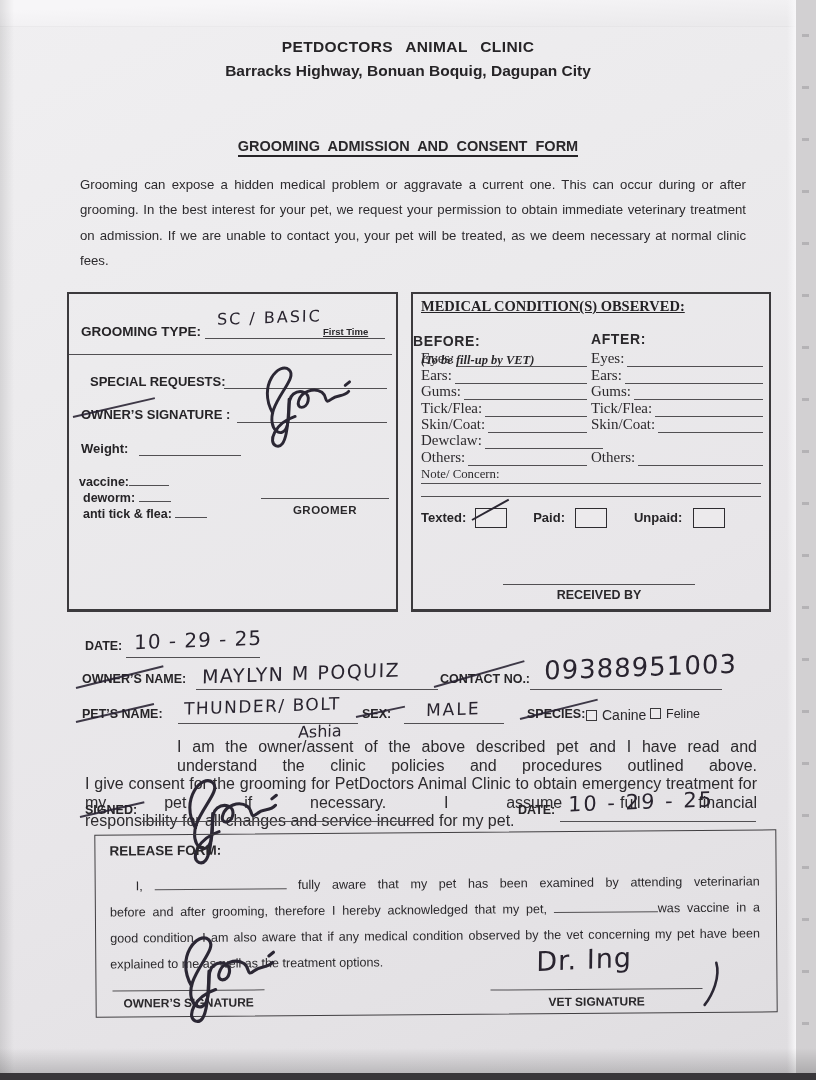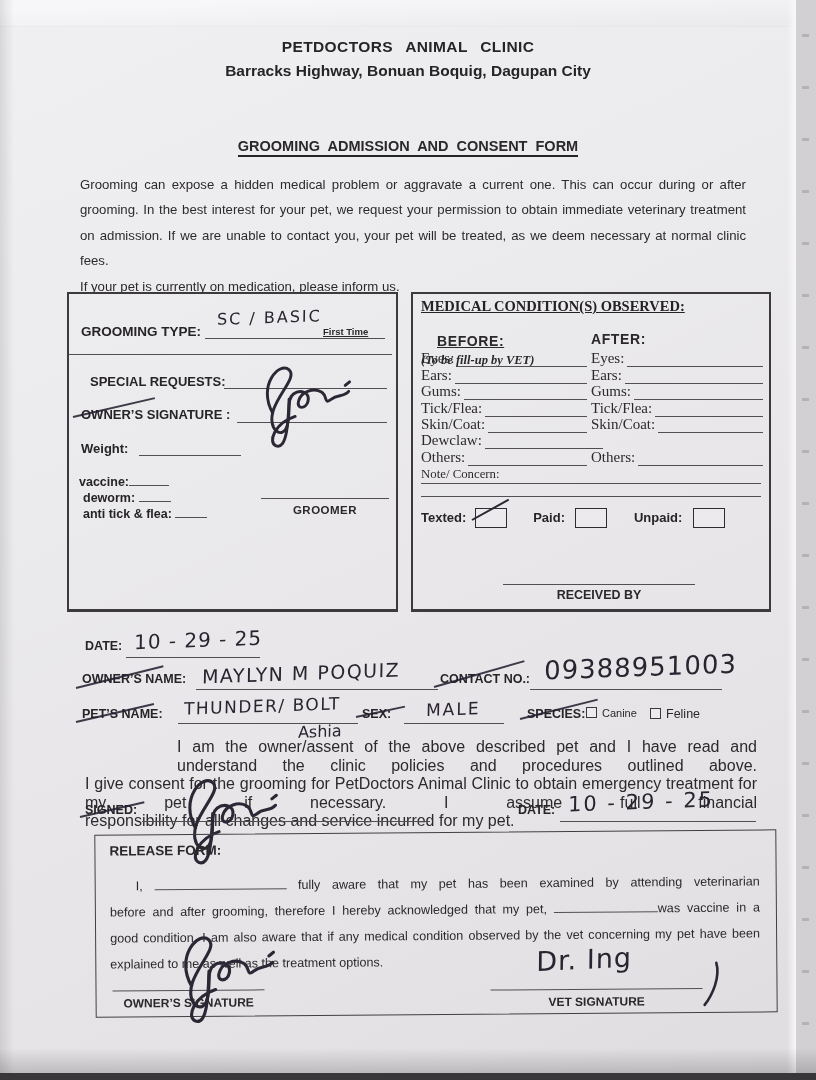--- a/index.html
+++ b/index.html
@@ -94,21 +94,20 @@
   <div class="abs hdr" style="top:38px;left:0;word-spacing:8px;letter-spacing:.4px;">PETDOCTORS ANIMAL CLINIC</div>
   <div class="abs hdr" style="top:62px;left:0;">Barracks Highway, Bonuan Boquig, Dagupan City</div>
   <div class="abs center" style="top:137px;left:0;width:100%;">
     <span class="title-line">GROOMING ADMISSION AND CONSENT FORM</span>
   </div>
 
   <div class="abs para" style="left:80px;top:172px;width:666px;">
     <div class="jline">Grooming can expose a hidden medical problem or aggravate a current one. This can occur during or after</div>
     <div class="jline">grooming. In the best interest for your pet, we request your permission to obtain immediate veterinary treatment</div>
     <div class="jline">on admission. If we are unable to contact you, your pet will be treated, as we deem necessary at normal clinic fees.</div>
-    <div>If your pet is currently on medication, please inform us.</div>
   </div>
 
   <div class="box" style="left:67px;top:292px;width:327px;height:315px;">
     <span class="abs lbl" style="left:12px;top:30px;font-size:13.5px;">GROOMING TYPE:</span>
     <span class="hw" style="left:148px;top:14px;font-size:16px;letter-spacing:2px;">SC / BASIC</span>
     <span class="line" style="left:136px;top:44px;width:180px;"></span>
     <span class="abs b" style="left:254px;top:32px;font-size:9.5px;text-decoration:underline;">First Time</span>
     <span class="line" style="left:0;top:60px;width:323px;border-bottom-width:1.6px;"></span>
 
     <span class="abs lbl" style="left:12px;top:80px;margin-left:9px;">SPECIAL REQUESTS:</span>
@@ -128,21 +127,21 @@
     <div class="abs lbl-sm" style="left:14px;top:197px;"><span>deworm:</span> <span class="uline" style="width:32px;"></span></div>
     <div class="abs lbl-sm" style="left:14px;top:213px;"><span>anti tick &amp; flea:</span> <span class="uline" style="width:32px;"></span></div>
 
     <span class="line" style="left:192px;top:204px;width:128px;"></span>
     <span class="abs b center" style="left:192px;top:210px;width:128px;font-size:11.5px;letter-spacing:.5px;">GROOMER</span>
   </div>
 
   <div class="box" style="left:411px;top:292px;width:356px;height:315px;">
     <span class="abs med-title" style="left:8px;top:4px;">MEDICAL CONDITION(S) OBSERVED:</span>
     <span class="abs med-sub" style="left:8px;top:23px;margin-top:36px;">(To be fill-up by VET)</span>
-    <span class="abs ba" style="left:24px;top:39px;text-decoration:underline;">BEFORE:</span>
+    <span class="abs ba" style="left:0;top:39px;">BEFORE:</span>
     <span class="abs ba" style="left:178px;top:37px;">AFTER:</span>
 
     <div class="mcol" style="left:8px;top:57px;width:166px;">
       <div class="mrow">
           <span class="mlabel">Eyes:</span>
           <span class="mline"></span>
         </div>
       <div class="mrow">
           <span class="mlabel">Ears:</span>
           <span class="mline"></span>
@@ -236,21 +235,21 @@
   <span class="line" style="left:178px;top:723px;width:180px;border-bottom-width:1.6px;"></span>
   <span class="hw" style="left:298px;top:722px;font-size:16px;">Ashia</span>
 
   <span class="abs lbl-sm" style="left:362px;top:707px;">SEX:</span>
   <i class="pen" style="left:356px;top:716px;width:50px;transform:rotate(-12deg);"></i>
   <span class="hw" style="left:426px;top:699px;font-size:17px;letter-spacing:2px;">MALE</span>
   <span class="line" style="left:404px;top:723px;width:100px;border-bottom-width:1.6px;"></span>
 
   <span class="abs lbl-sm" style="left:527px;top:707px;">SPECIES:</span>
   <i class="pen" style="left:520px;top:718px;width:80px;transform:rotate(-14deg);"></i>
-  <div class="abs" style="left:586px;top:707px;font-size:11px;"><span class="sq"></span><span>Canine</span></div>
+  <div class="abs" style="left:586px;top:707px;font-size:14px;"><span class="sq"></span><span>Canine</span></div>
   <div class="abs" style="left:650px;top:707px;font-size:12.5px;"><span class="sq"></span><span>Feline</span></div>
 
   <div class="abs" style="left:85px;top:738px;width:672px;font-size:16px;line-height:18.6px;color:#2c2a2d;">
     <div class="jline" style="padding-left:92px;">I am the owner/assent of the above described pet and I have read and understand the clinic policies and procedures outlined above.</div>
     <div class="jline">I give consent for the grooming for PetDoctors Animal Clinic to obtain emergency treatment for my pet if necessary. I assume full financial</div>
     <div>responsibility for all changes and service incurred for my pet.</div>
   </div>
 
   <span class="abs lbl-sm" style="left:85px;top:803px;">SIGNED:</span>
   <i class="pen" style="left:80px;top:816px;width:66px;transform:rotate(-13deg);"></i>

